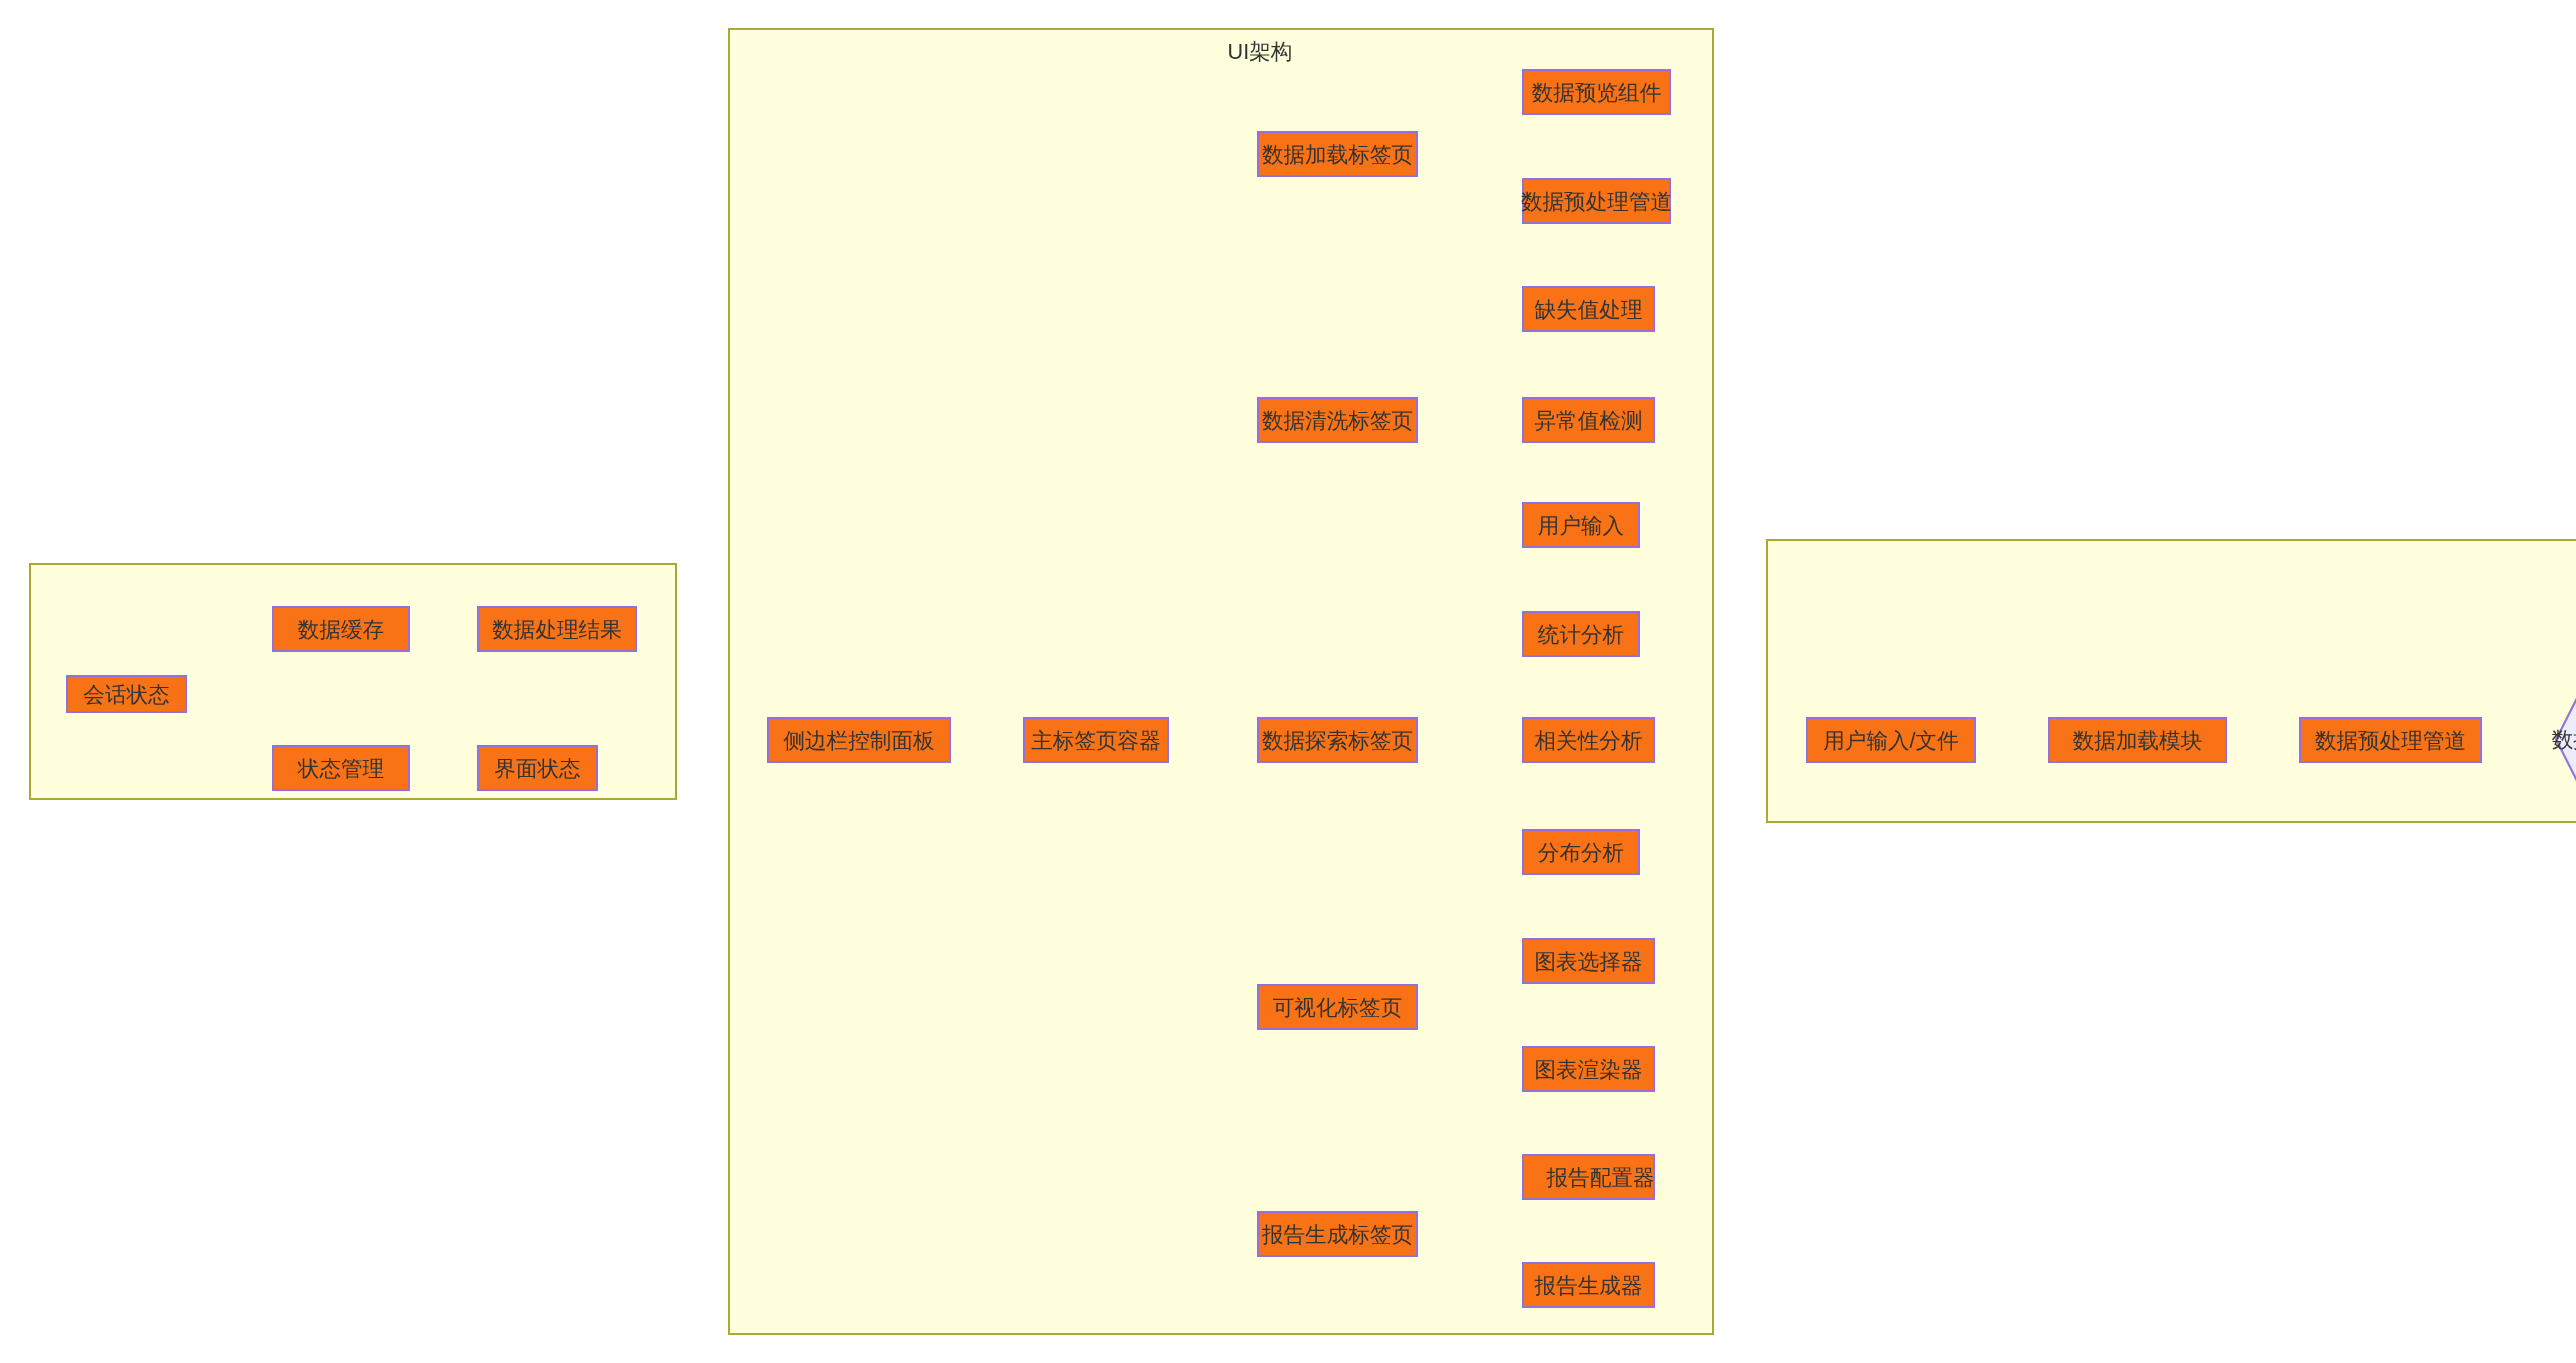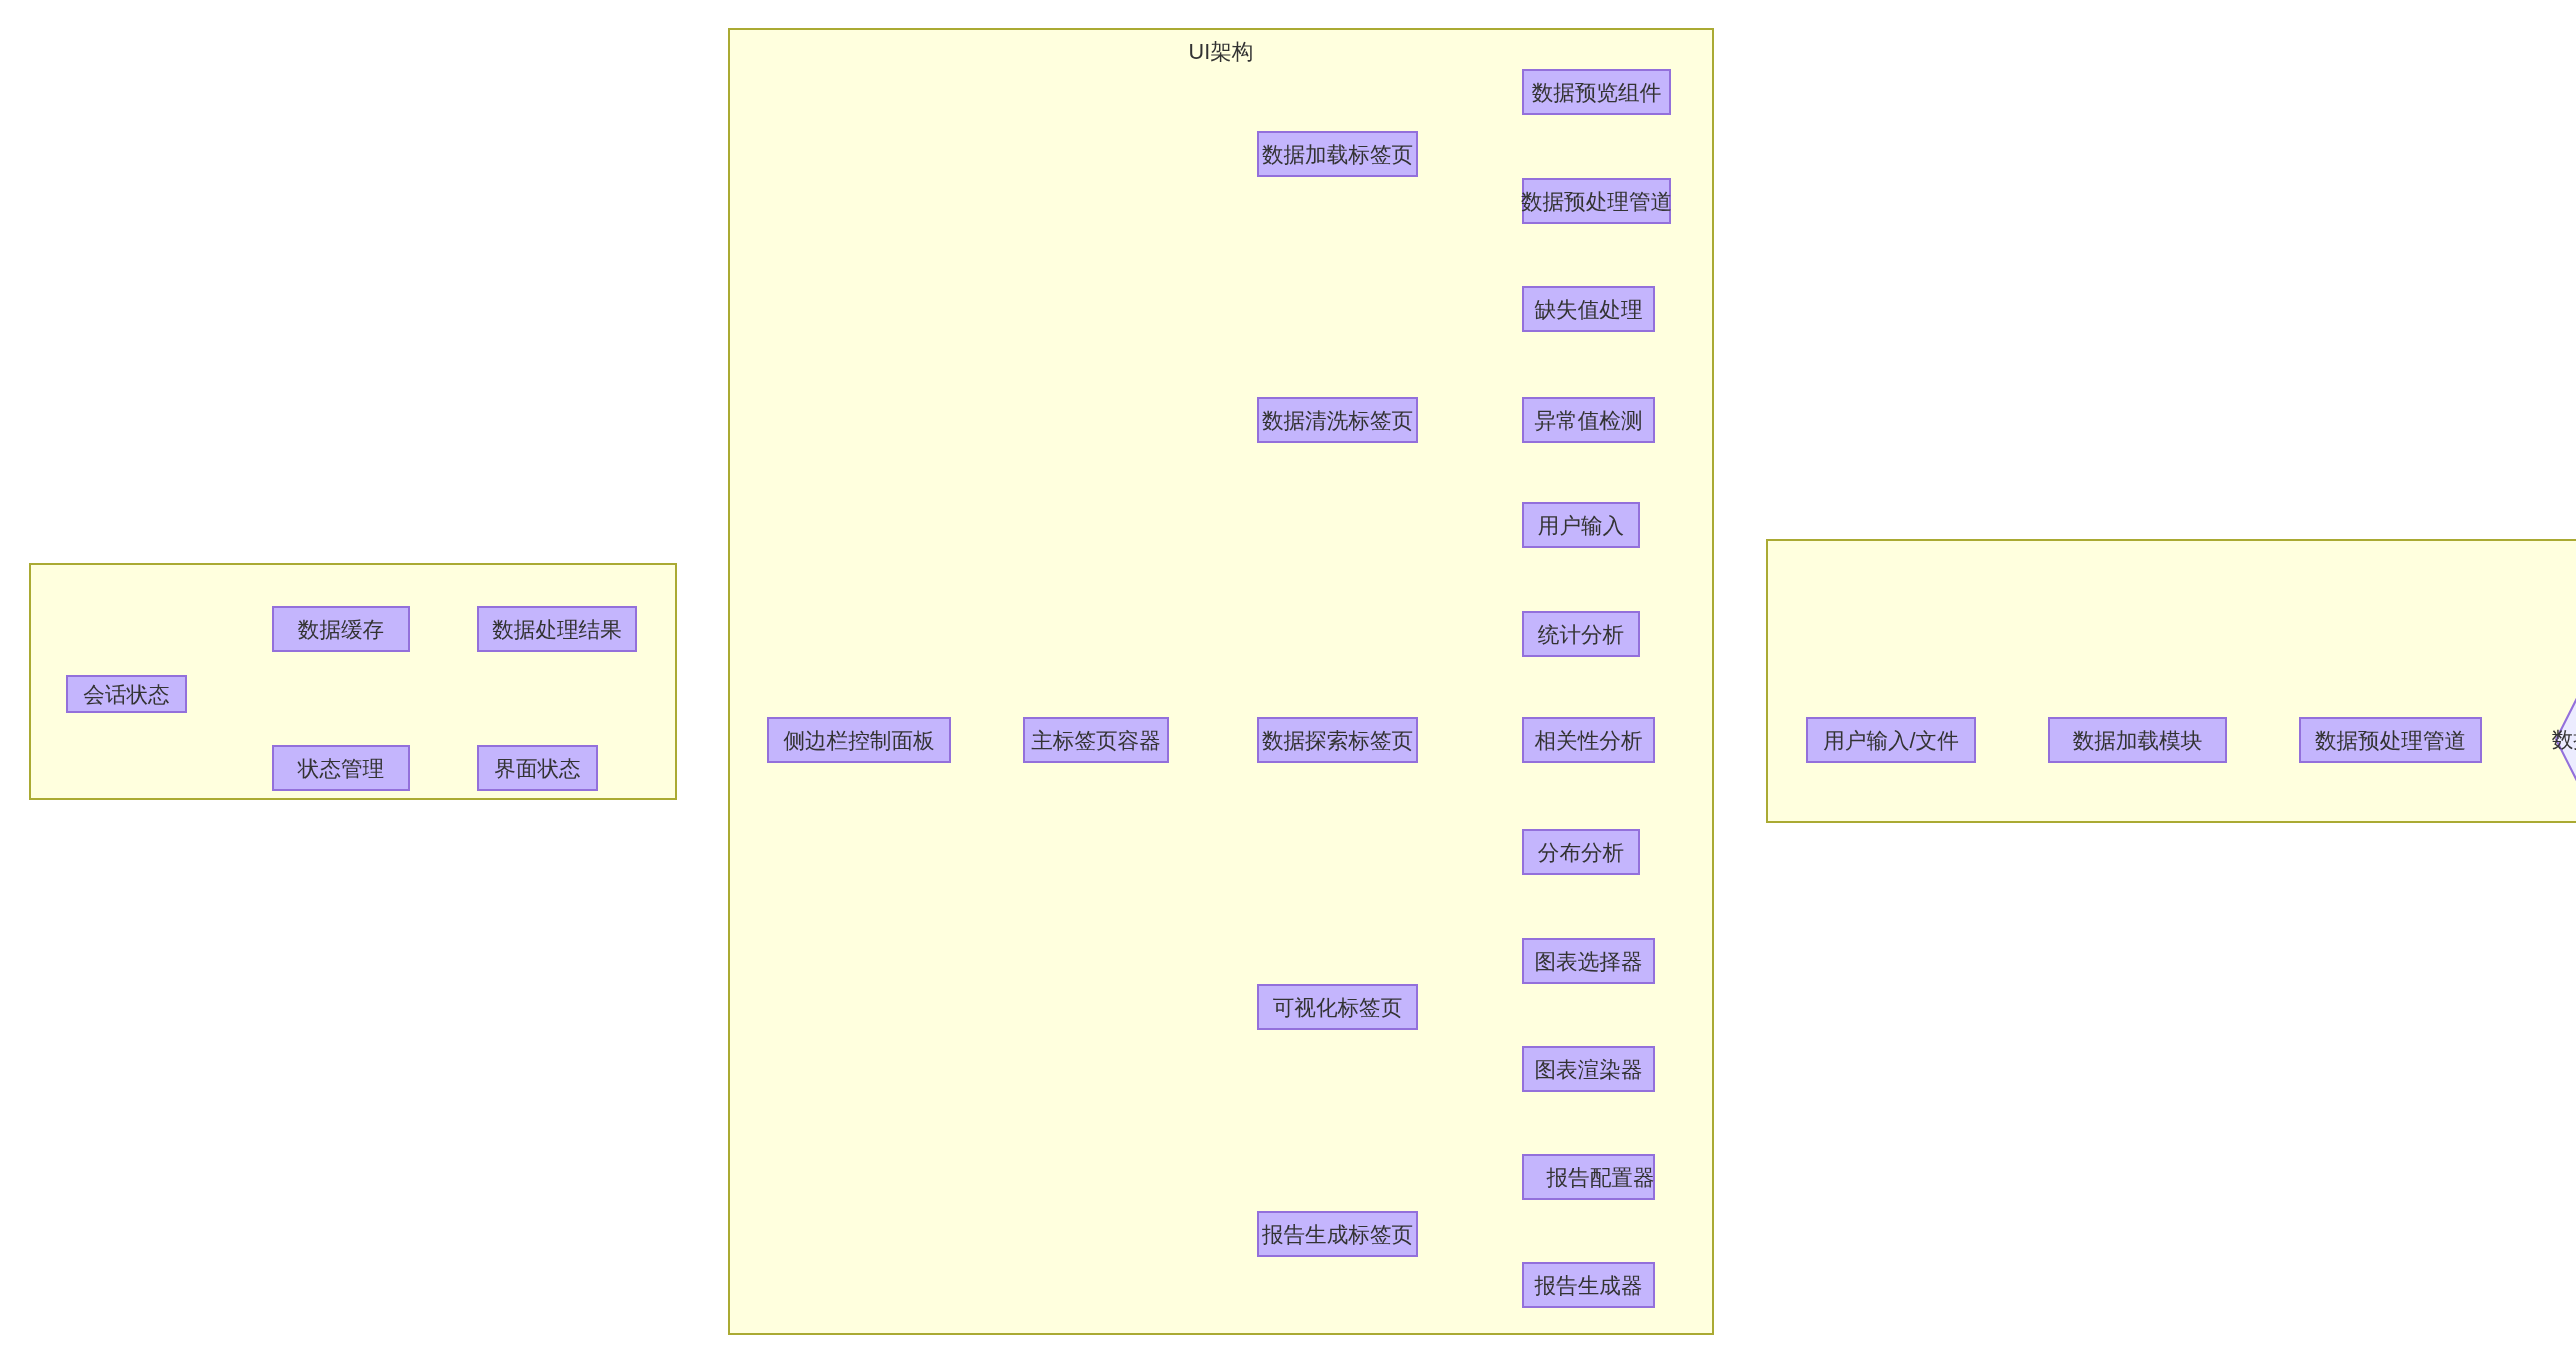--- a/index.html
+++ b/index.html
@@ -32,21 +32,21 @@
     position: absolute;
     left: 0;
     width: 100%;
     text-align: center;
     font-size: 21.6px;
     color: #333333;
     white-space: nowrap;
   }
   .node {
     position: absolute;
-    background: #c4b5fd;
+    background: #f97316;
     border: 2.1px solid #9370db;
     box-sizing: border-box;
     display: flex;
     align-items: center;
     justify-content: center;
     color: #333333;
     font-size: 21.6px;
     white-space: nowrap;
     text-align: center;
   }
@@ -135,21 +135,21 @@
     <span>数据处理结果</span>
   </div>
   <div class="node" style="left:272px; top:745px; width:138px; height:46px;">
     <span>状态管理</span>
   </div>
   <div class="node" style="left:477px; top:745px; width:121px; height:46px;">
     <span>界面状态</span>
   </div>
 
   <div class="cluster" style="left:728px; top:28px; width:986px; height:1307px;"></div>
-  <div class="cluster-title" style="left:728px; top:37px; width:986px;">UI架构</div>
+  <div class="cluster-title" style="left:728px; top:37px; width:986px;padding-left:39px;">UI架构</div>
 
   <div class="node" style="left:767px; top:717px; width:184px; height:46px;">
     <span>侧边栏控制面板</span>
   </div>
   <div class="node" style="left:1023px; top:717px; width:146px; height:46px;">
     <span>主标签页容器</span>
   </div>
 
   <div class="node" style="left:1257px; top:131px; width:161px; height:46px;">
     <span>数据加载标签页</span>

